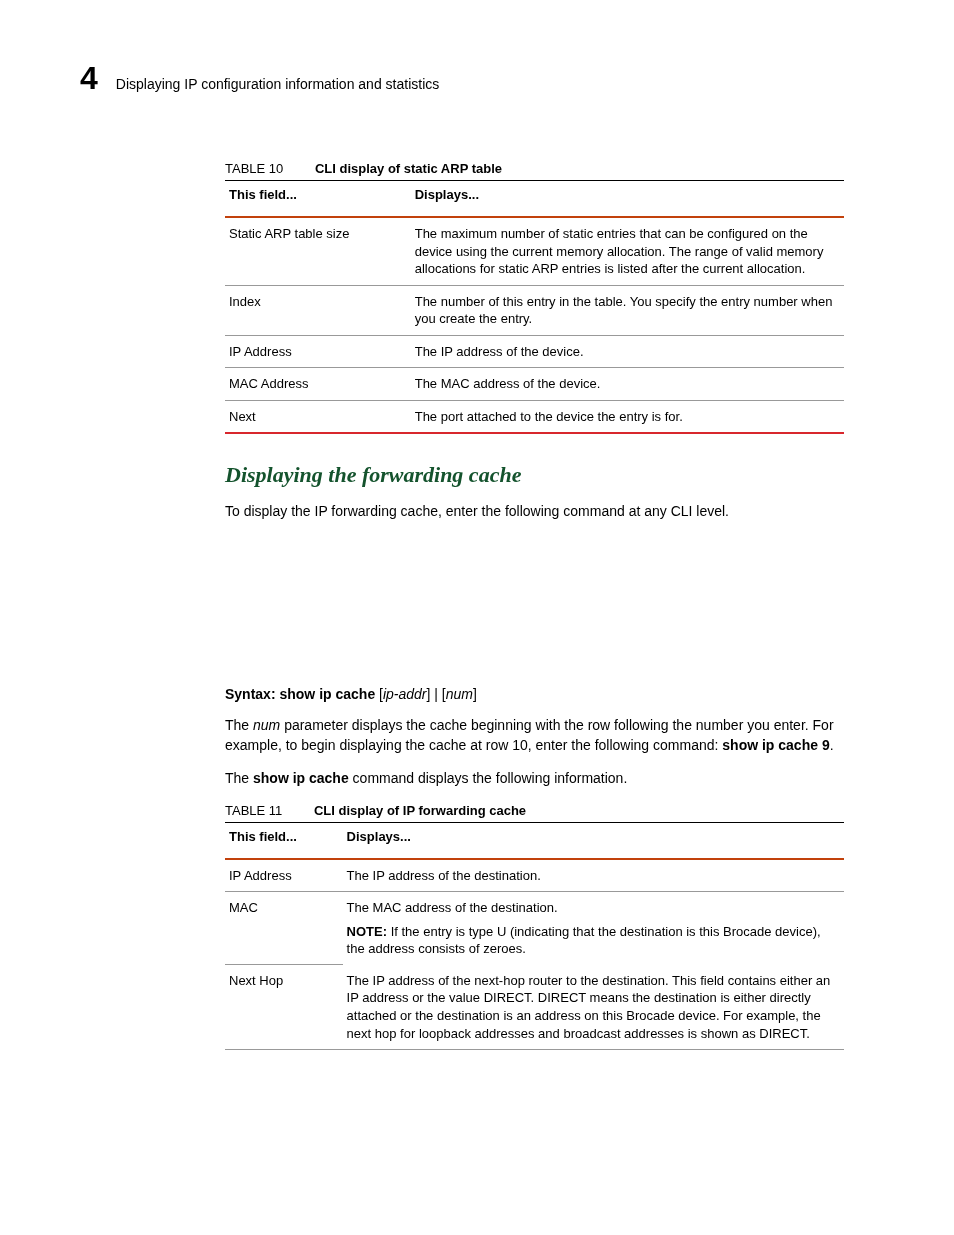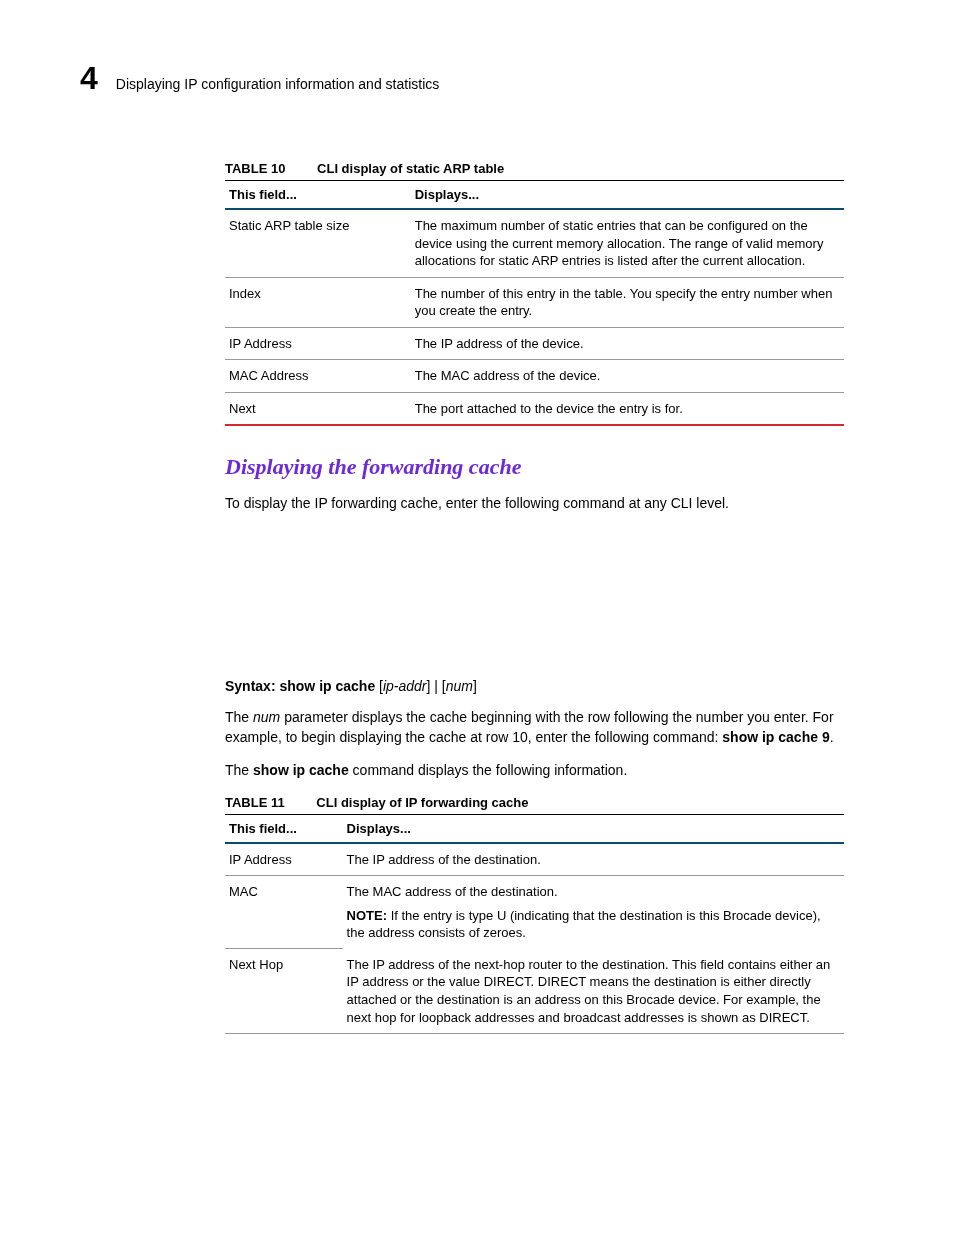--- a/index.html
+++ b/index.html
@@ -29,51 +29,51 @@
     font-size: 14px;
     color: #000000;
   }
   .content {
     margin-left: 145px;
   }
   .table-caption {
     font-size: 13px;
     margin-bottom: 4px;
   }
-  .table-caption .tlabel { font-weight: bold; text-align: center; }
+  .table-caption .tlabel { font-weight: normal; text-align: center; }
   .table-caption .ttitle { font-weight: bold; margin-left: 28px; }
   table.doc-table {
     border-collapse: collapse;
     width: 100%;
     font-size: 13px;
     margin-bottom: 28px;
   }
   table.doc-table th {
     text-align: left;
     font-weight: bold;
-    padding: 6px 8px 6px 4px;
+    padding: 6px 8px 14px 4px;
     border-top: 1px solid #000;
-    border-bottom: 2px solid #0c4a6e;
+    border-bottom: 2px solid #c2410c;
   }
   table.doc-table td {
     padding: 7px 8px 7px 4px;
     border-bottom: 1px solid #999;
     vertical-align: top;
     line-height: 1.35;
   }
   table.doc-table tr.lastrow td {
     border-bottom: 2px solid #d8272d;
   }
   .sub-heading {
     font-family: Georgia, 'Times New Roman', serif;
     font-style: italic;
     font-weight: bold;
     font-size: 22px;
     margin: 10px 0 14px 0;
-    color: #6d28d9;
+    color: #14532d;
   }
   p.body {
     font-size: 14px;
     line-height: 1.4;
     margin: 0 0 14px 0;
   }
   .syntax-line {
     font-size: 14px;
     margin: 0 0 14px 0;
   }

